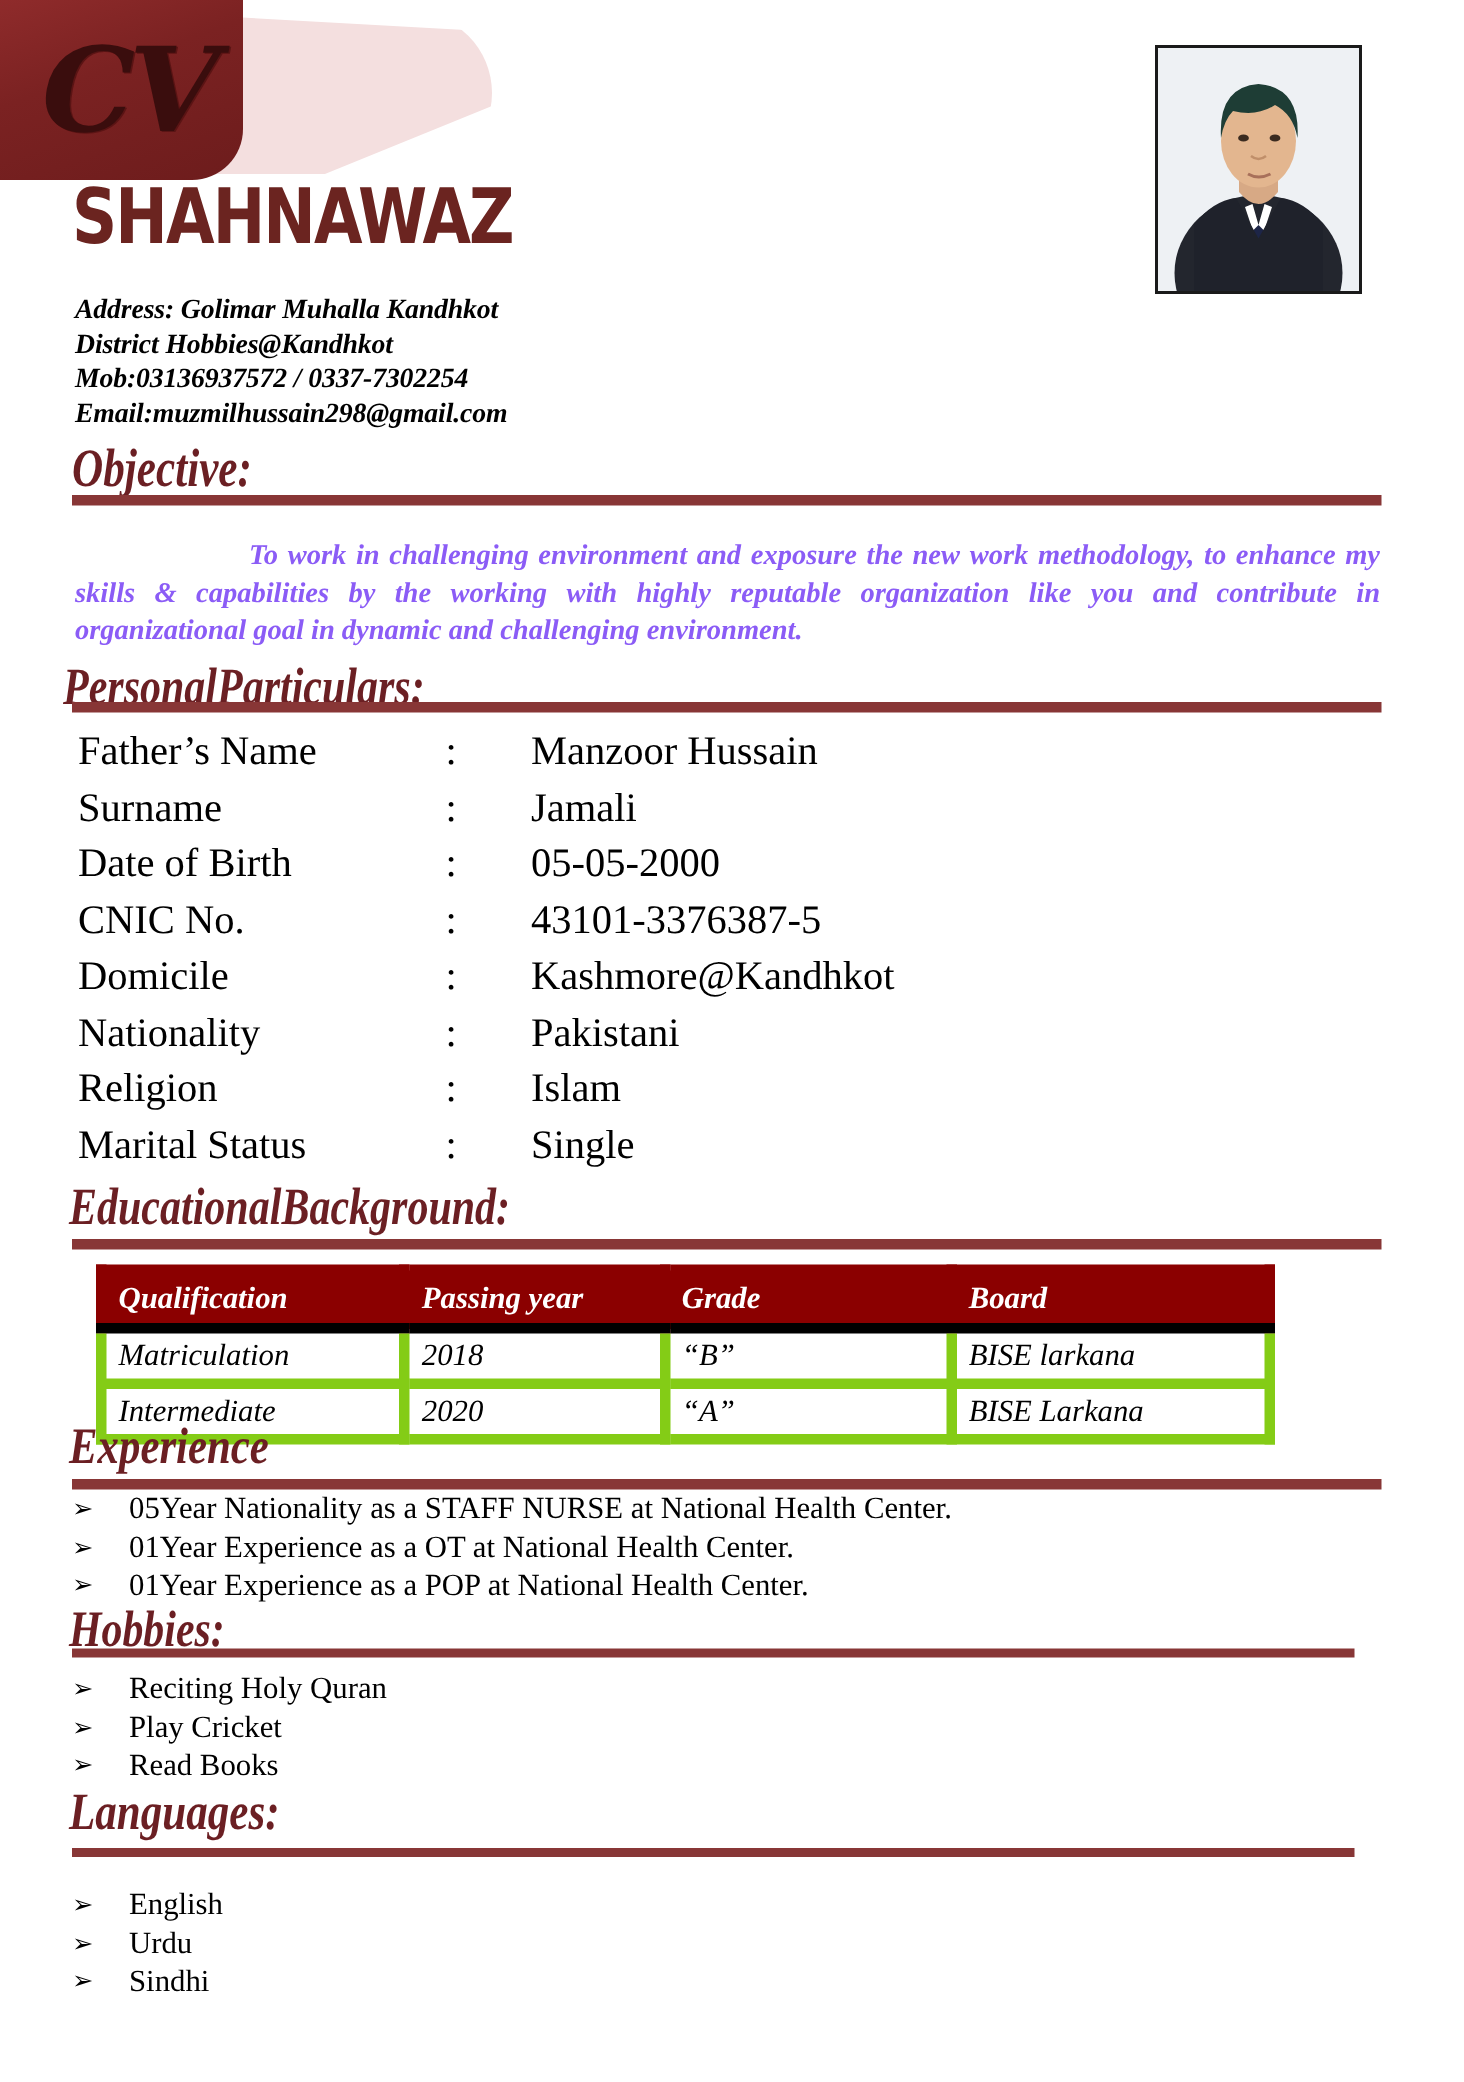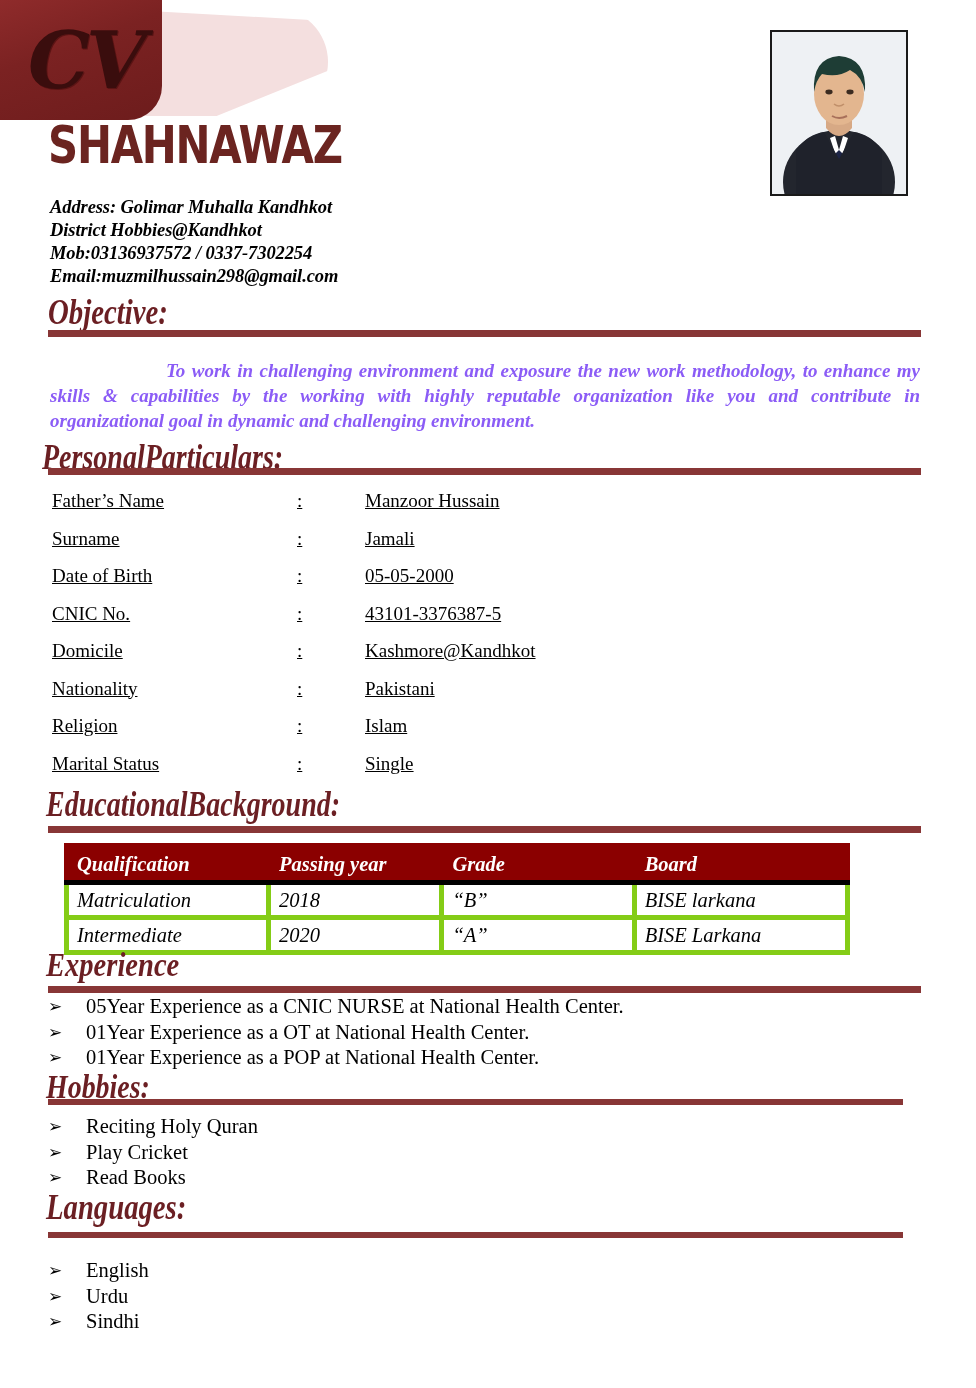--- a/index.html
+++ b/index.html
@@ -124,40 +124,39 @@
   
   #particulars {
     position: absolute;
     left: 52px; top: 482px;
     width: 620px;
   }
   .particular-row {
     display: flex;
     align-items: flex-start;
     height: 37.5px;
-    font-size: 19px;
+    font-size: 27px;
     line-height: 37.5px;
-    text-decoration: underline;
   }
   .p-label { width: 245px; flex: 0 0 245px; }
   .p-colon { width: 57px; flex: 0 0 57px; }
-  .p-value { flex: 1 1 auto; margin-left: 11px; }
+  .p-value { flex: 1 1 auto; }
 
   
   #edu-table {
     position: absolute;
     left: 64px; top: 843px;
     width: 786px;
     border-collapse: collapse;
     font-family: "Liberation Serif", "DejaVu Serif", serif;
     font-style: italic;
     font-size: 20.5px;
   }
   #edu-table th, #edu-table td {
-    border: 5px solid #84cc16;
+    border: 7px solid #84cc16;
     padding: 1px 8px;
     height: 28px;
   }
   #edu-table thead th {
     background: #8b0000;
     color: #ffffff;
     font-weight: bold;
     text-align: left;
     border-color: #8b0000;
     border-bottom-color: #000;
@@ -310,21 +309,21 @@
     </tr>
   </tbody>
 </table>
 
 <div class="section-heading" style="left:46px; top:946px; font-size:34px; line-height:38px; transform:scaleX(0.84);">Experience</div>
 <div class="rule" style="left:48px; top:986px; width:873px;"></div>
 
 <ul class="bullet-list" style="left:48px; top:994px;">
   <li>
     <span class="arrow">➢</span>
-    <span>05Year Experience as a CNIC NURSE at National Health Center.</span>
+    <span>05Year Nationality as a STAFF NURSE at National Health Center.</span>
   </li>
   <li>
     <span class="arrow">➢</span>
     <span>01Year Experience as a OT at National Health Center.</span>
   </li>
   <li>
     <span class="arrow">➢</span>
     <span>01Year Experience as a POP at National Health Center.</span>
   </li>
 </ul>

